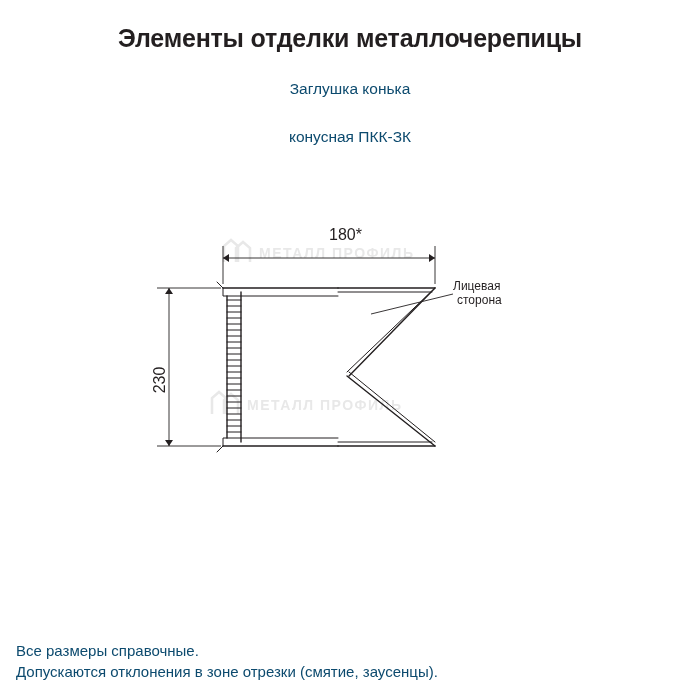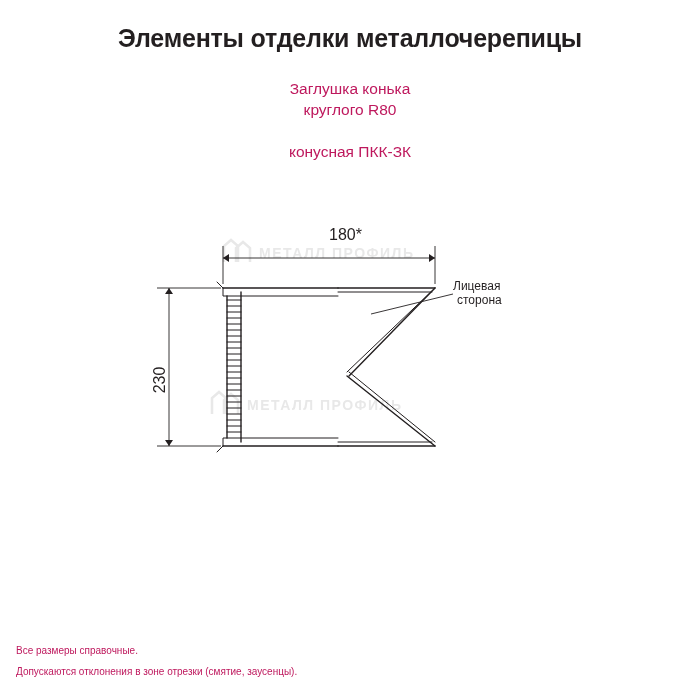--- a/index.html
+++ b/index.html
@@ -32,43 +32,43 @@
     color: #231f20;
   }
   .subtitle {
     position: absolute;
     top: 78px;
     left: 0;
     width: 700px;
     text-align: center;
     font-size: 15.5px;
     line-height: 21px;
-    color: #be185d;
+    color: #0c4a6e;
   }
   .subtitle .line2 {
     display: block;
   }
   .subtitle .line3 {
     display: block;
-    margin-top: 21px;
+    margin-top: 27px;
   }
   .drawing {
     position: absolute;
     top: 200px;
     left: 135px;
     width: 470px;
     height: 290px;
   }
   .footnotes {
     position: absolute;
     left: 16px;
     bottom: 18px;
-    font-size: 10px;
+    font-size: 15px;
     line-height: 21px;
-    color: #be185d;
+    color: #0c4a6e;
   }
   .footnotes div {
     white-space: nowrap;
   }
   
   .wm {
     position: absolute;
     color: #e8e8e8;
     font-family: "Liberation Sans", sans-serif;
     font-weight: bold;
@@ -89,21 +89,20 @@
 </style>
 </head>
 <body>
 
 <div class="page">
 
   <div class="title">Элементы отделки металлочерепицы</div>
 
   <div class="subtitle">
     <span class="line1">Заглушка конька</span>
-    <span class="line2">круглого R80</span>
     <span class="line3">конусная   ПКК-ЗК</span>
   </div>
 
   <div class="wm wm-1">
     <span class="mark">
       <svg width="30" height="26" viewBox="0 0 30 26">
         <path d="M2 24 L2 8 L9 2 L16 8 L16 24" fill="none" stroke="#e8e8e8" stroke-width="2.5"></path>
         <path d="M14 24 L14 10 L21 4 L28 10 L28 24" fill="none" stroke="#e8e8e8" stroke-width="2.5"></path>
       </svg>
     </span><span>МЕТАЛЛ ПРОФИЛЬ</span>

